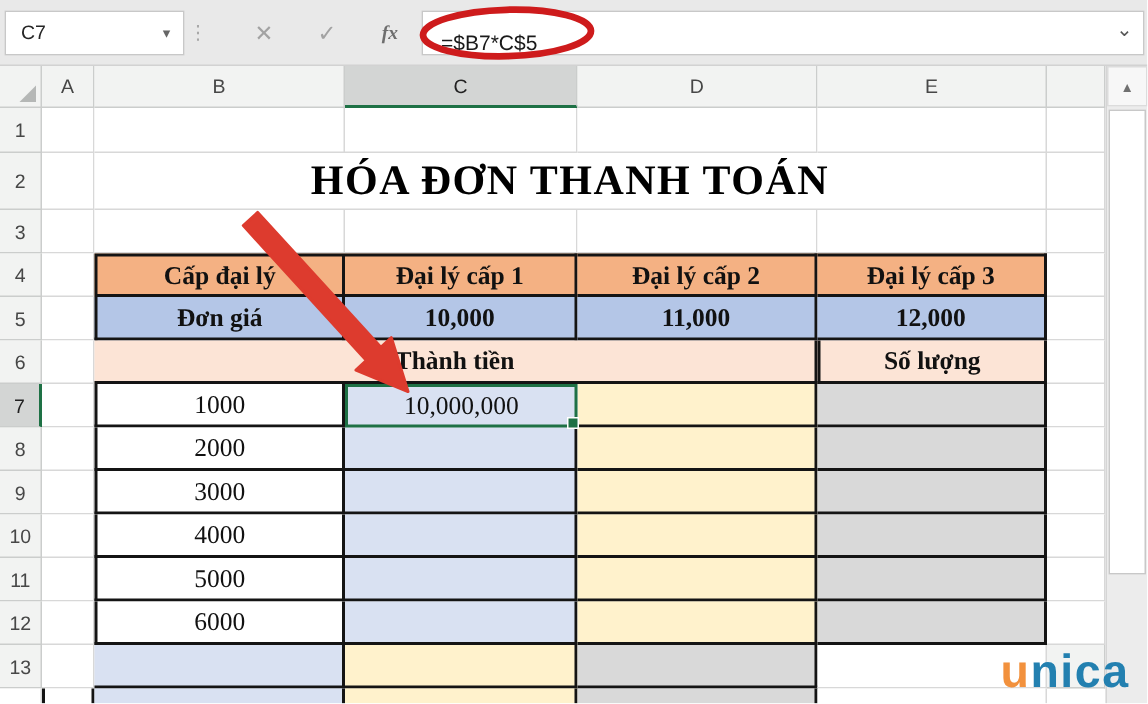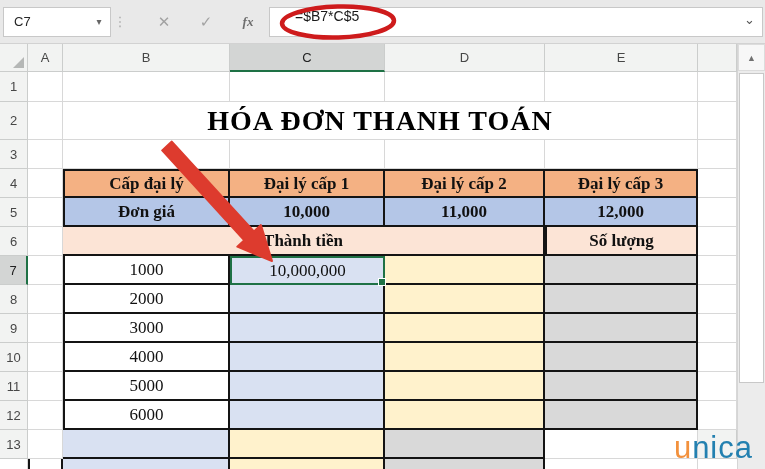--- a/index.html
+++ b/index.html
@@ -9,38 +9,38 @@
     font-family:"Liberation Sans", sans-serif; background:#fff;
     -webkit-font-smoothing:antialiased;
   }
   
   .fbar {
     position:absolute; top:0; left:0; right:0; height:44px;
     background:#E9E9E9; border-bottom:1px solid #D2D2D2;
     display:flex; align-items:center;
   }
   .namebox {
-    margin-left:3px; width:108px; height:30px; background:#fff;
+    margin-left:3px; width:120px; height:30px; background:#fff;
     border:1px solid #C8C8C8; display:flex; align-items:center; cursor:pointer;
   }
   .namebox .nb-val { flex:1; padding-left:10px; font-size:13px; color:#262626; }
   .namebox .nb-arrow { width:22px; text-align:center; color:#666; font-size:10px; }
   .dots { width:16px; text-align:center; color:#A8A8A8; font-size:13px; letter-spacing:-2px; }
   .spacer { width:16px; }
   .fbtn {
     width:42px; height:30px; display:flex; align-items:center; justify-content:center;
     color:#A2A2A2; font-size:15px; cursor:pointer;
   }
   .fbtn.fx {
     color:#6E6E6E; font-family:"Liberation Serif", serif; font-style:italic;
     font-weight:bold; font-size:13px;
   }
   .finput {
     flex:1; height:30px; margin-right:2px; background:#fff; border:1px solid #C8C8C8;
-    display:flex; align-items:flex-start; padding-left:25px; position:relative;
+    display:flex; align-items:flex-end; padding-left:12px; position:relative;
     font-size:14px; color:#1a1a1a;
   }
   .fexpand { position:absolute; right:7px; top:4px; color:#555; font-size:13px; cursor:pointer; }
   
   .sheet {
     position:absolute; top:44px; left:0; width:737px; bottom:0; overflow:hidden;
     display:grid; background:#fff;
     grid-template-columns:28px 35px 167px 155px 160px 153px auto;
     grid-template-rows:28px 30px 38px 29px repeat(10, 29px) 14px;
   }
@@ -98,21 +98,21 @@
     display:flex; align-items:center; justify-content:center;
     color:#707070; font-size:9px; cursor:pointer;
   }
   .vs-thumb {
     position:absolute; top:29px; left:1px; right:1px; height:310px;
     background:#FFFFFF; border:1px solid #C8C8C8; cursor:grab;
   }
   
   .overlay { position:absolute; left:0; top:0; width:765px; height:469px; pointer-events:none; }
   .logo {
-    position:absolute; right:12px; bottom:6px; font-weight:normal; font-size:31px;
+    position:absolute; right:12px; bottom:6px; font-weight:bold; font-size:31px;
     font-family:"Liberation Sans", sans-serif; letter-spacing:1px; line-height:1;
   }
   .logo .lu { color:var(--logo-orange,#F2913D); }
   .logo .lr { color:var(--logo-blue,#2380B0); }
 </style>
 </head>
 <body>
 
 <div class="app">
 

